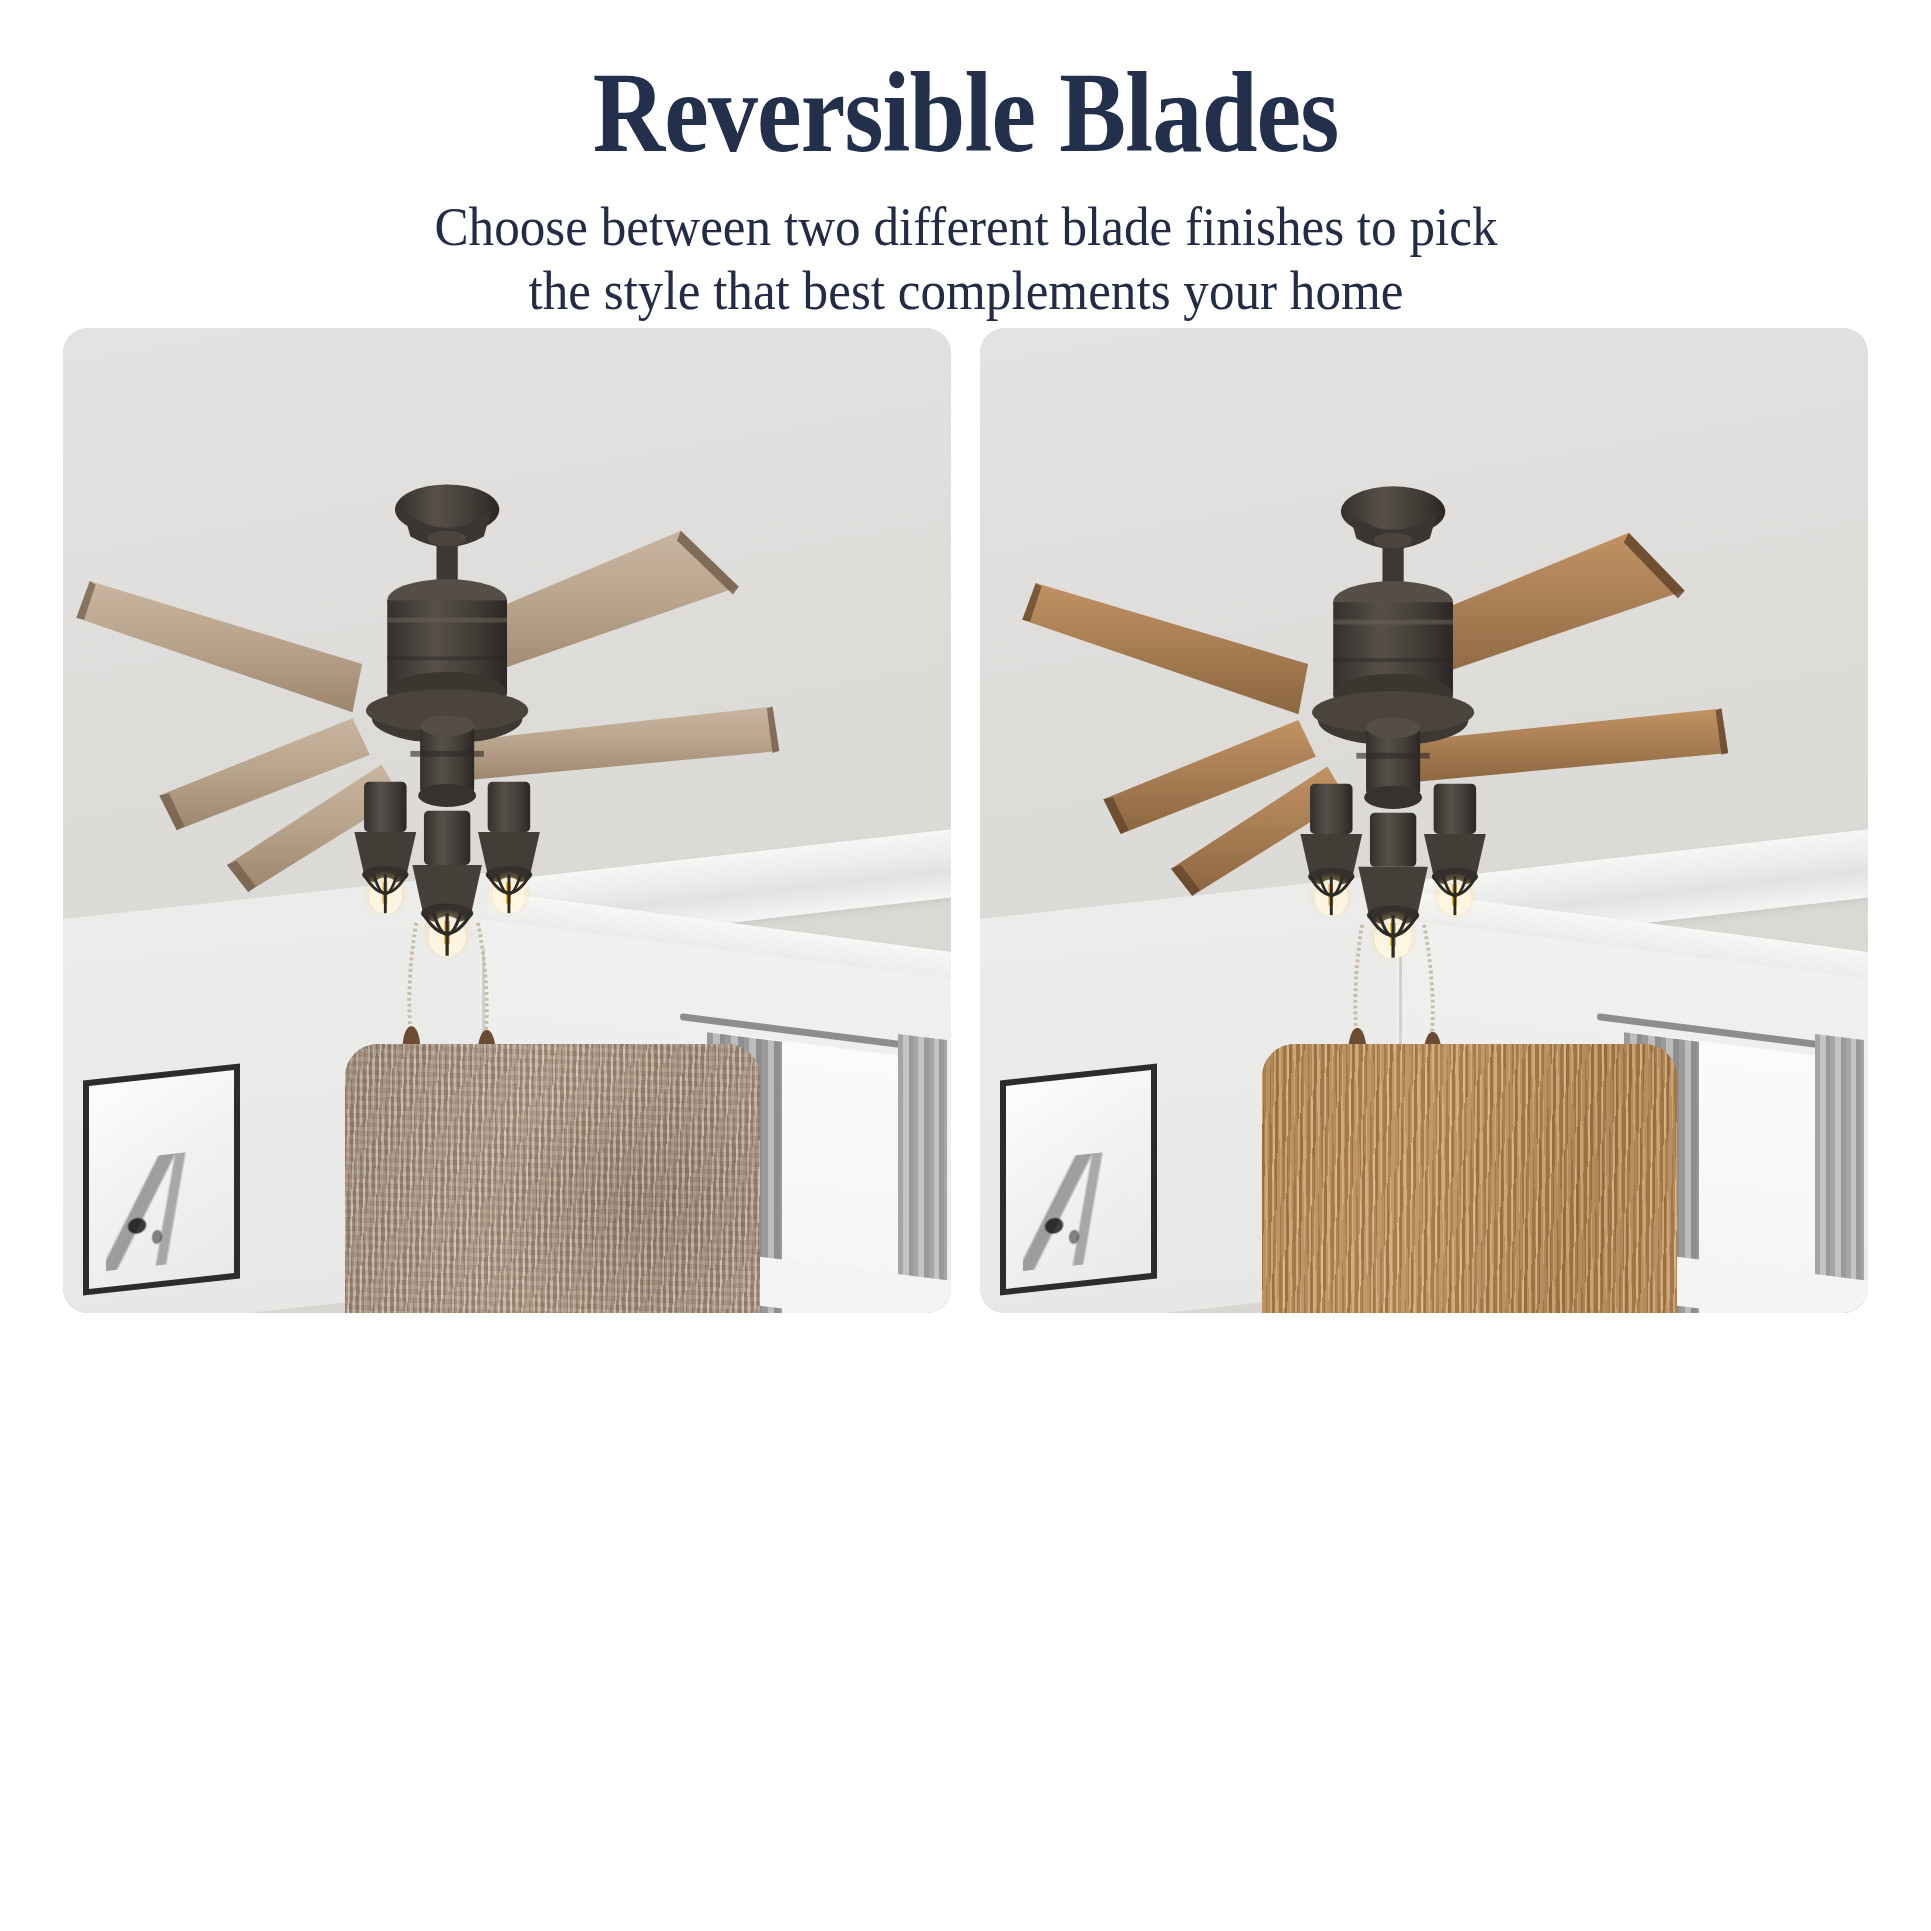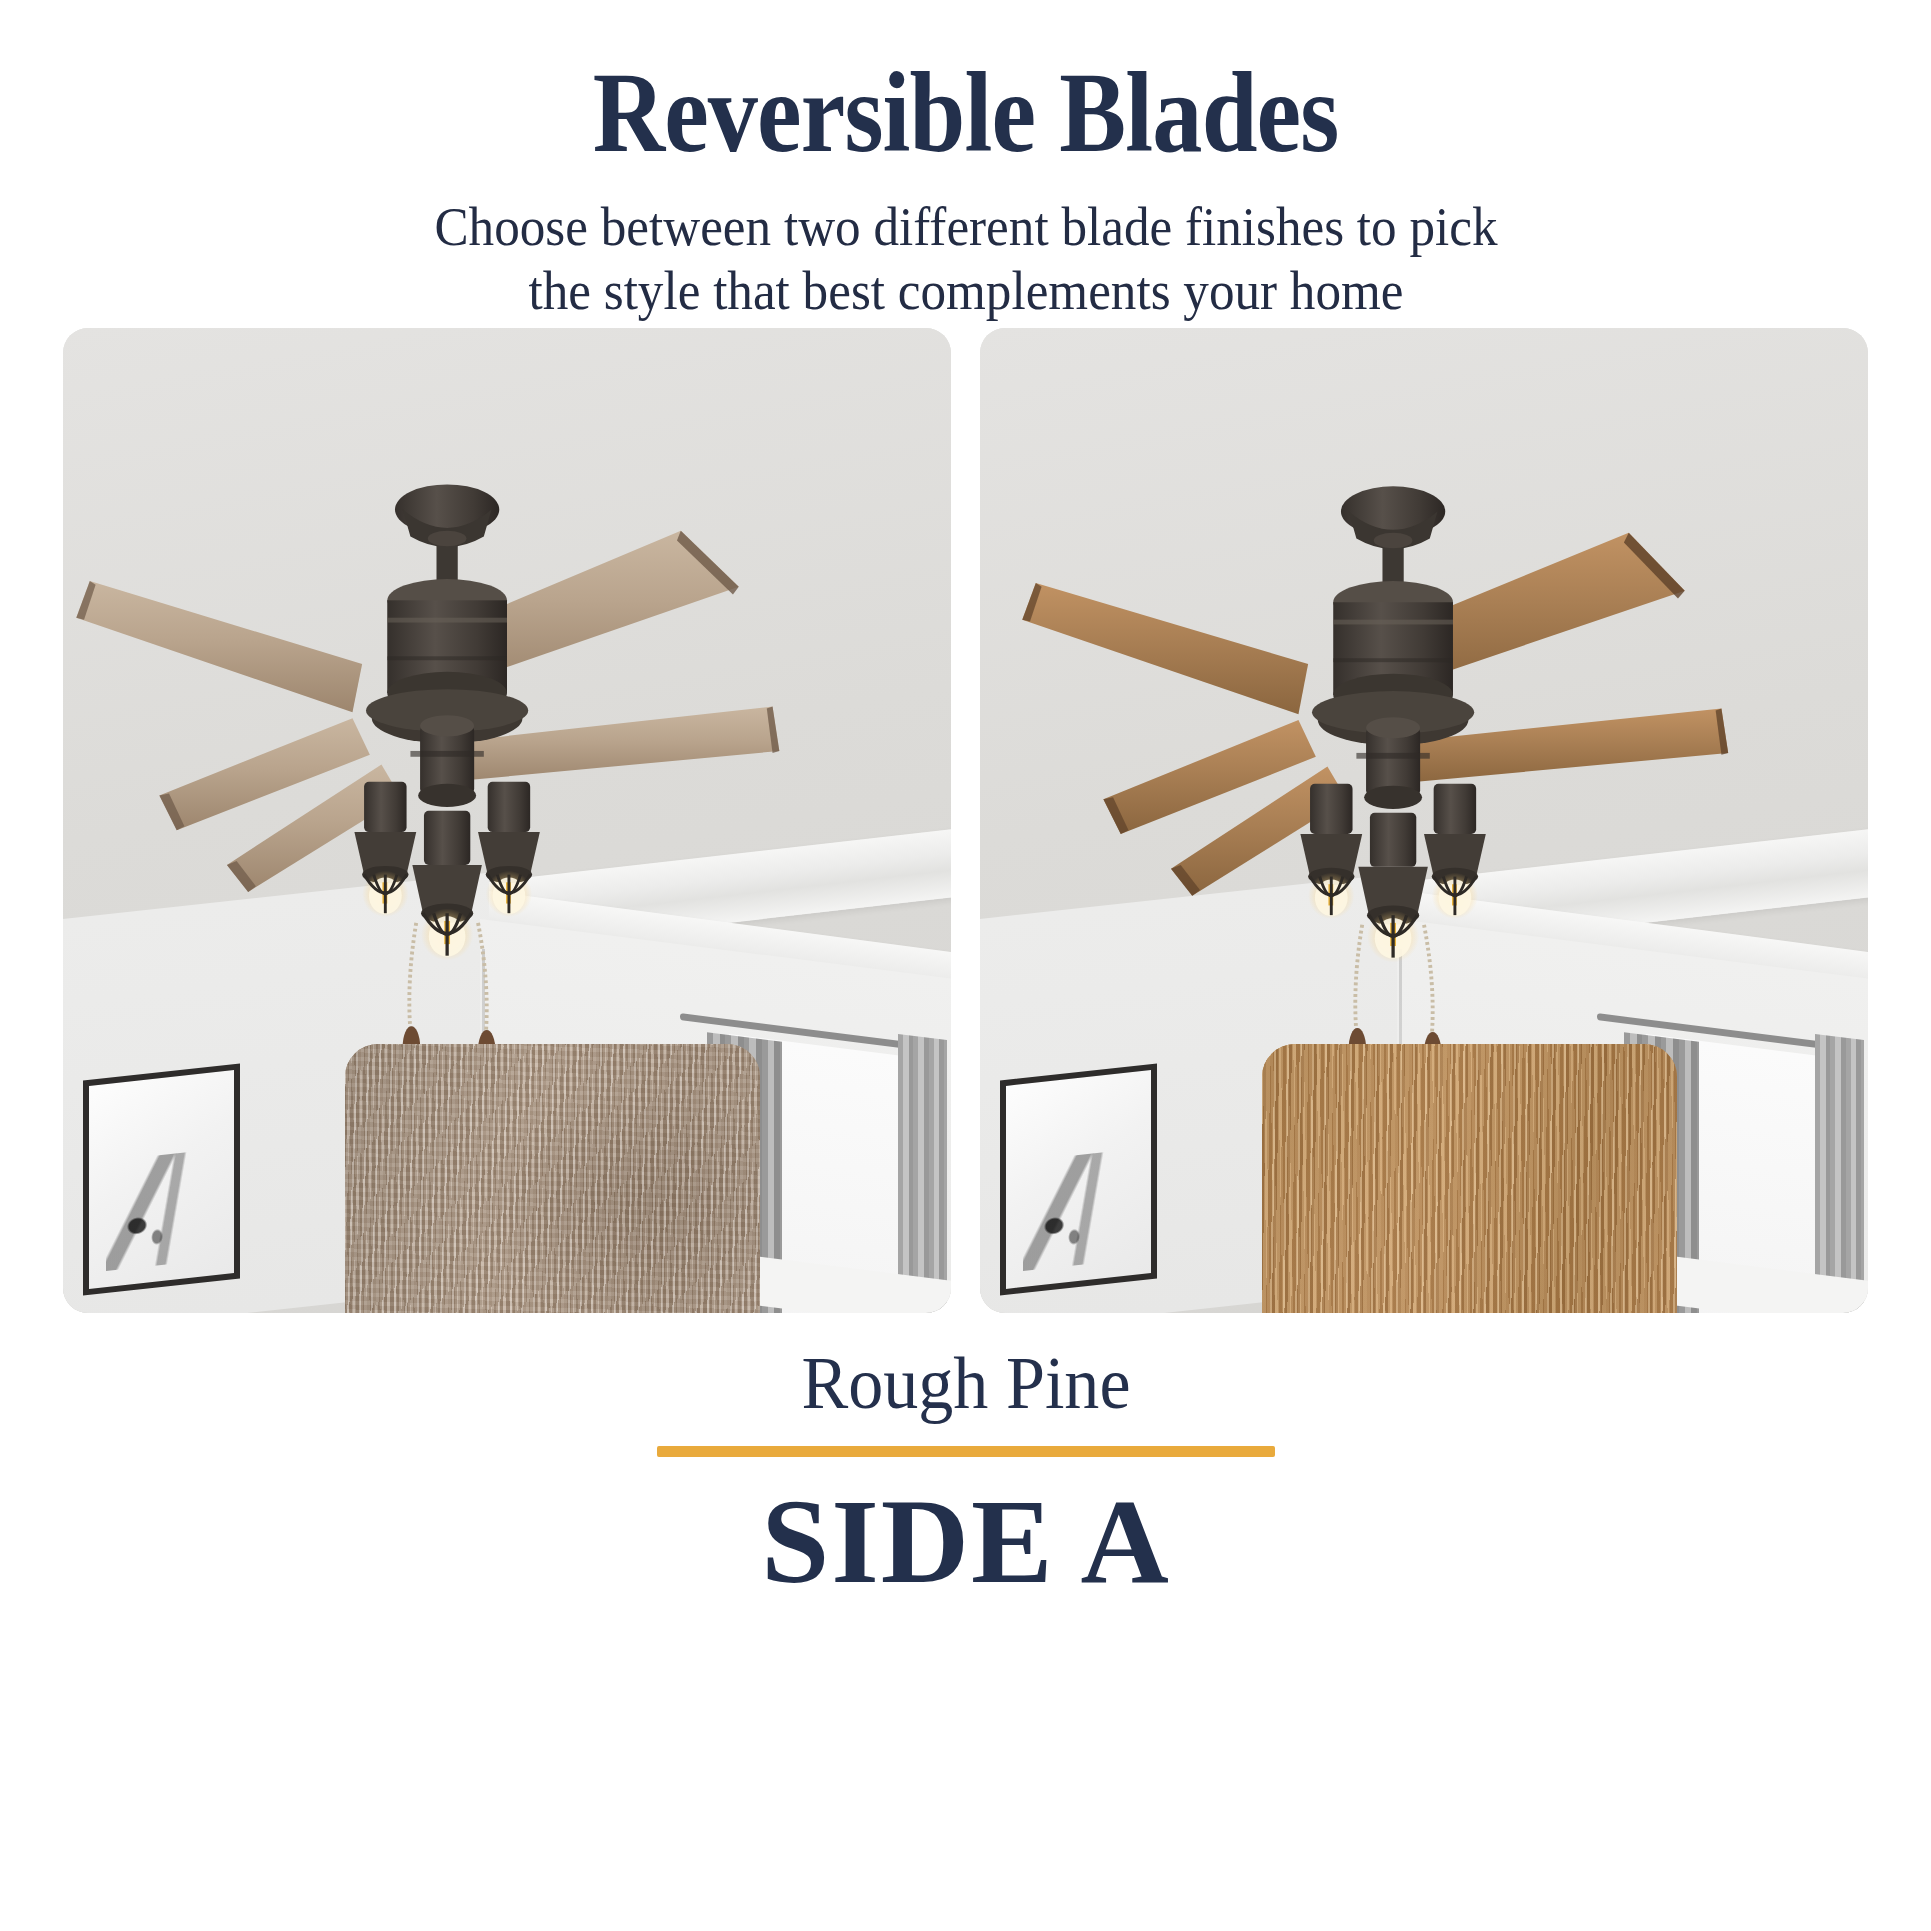--- a/index.html
+++ b/index.html
@@ -464,21 +464,16 @@
         </div>
 
         <div class="swatch">
           <div class="grain tex-tumble"></div>
         </div>
       </div>
     </div>
   </div>
 
   <div class="caption">
-    <div class="capcol">
-      <div class="finish">Rough Pine</div>
-      <div class="rule" style="background: rgb(233, 170, 60);"></div>
-      <div class="side" style="color: rgb(35, 48, 76);">SIDE A</div>
-    </div>
   </div>
 
 </div>
 
 
 </body></html>

